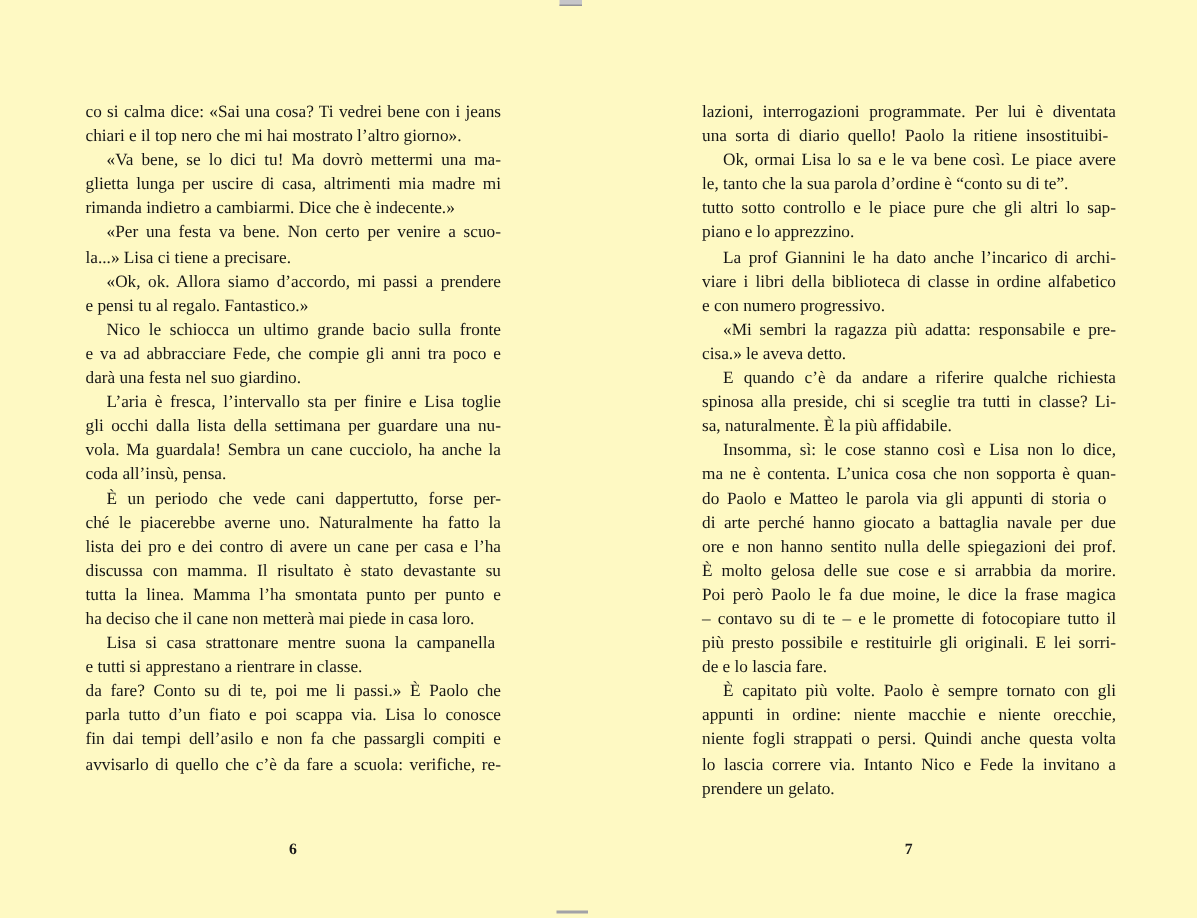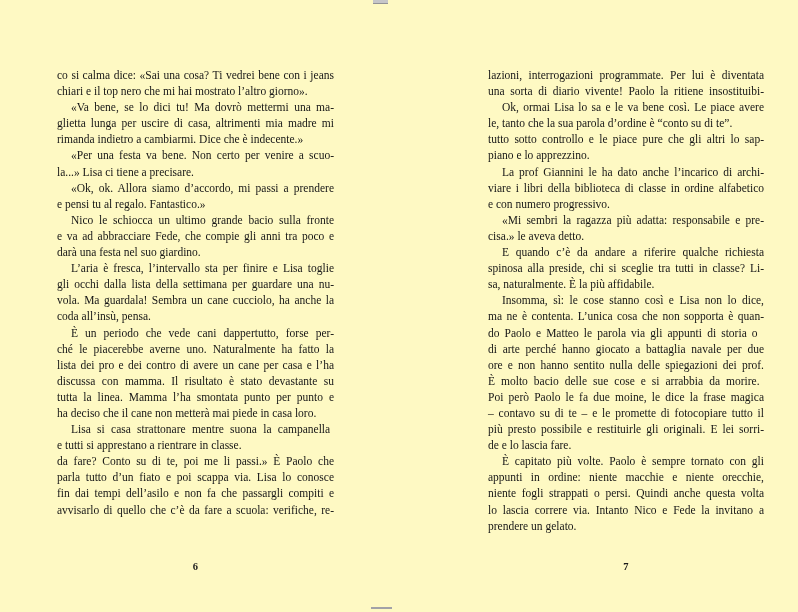--- a/index.html
+++ b/index.html
@@ -35,21 +35,21 @@
     height: 2px;
     background: #a2a2a7;
   }
   .page {
     position: absolute;
     top: 0;
     height: 612px;
     background: transparent;
   }
   .page.left  { left: 57px;  width: 277px; }
-  .page.right { left: 488px; width: 276px; }
+  .page.right { left: 468px; width: 276px; }
   .text-block {
     position: absolute;
     top: 67px;
     left: 0;
     right: 0;
   }
   .line {
     font-size: 11.5px;
     height: 16.1px;
     line-height: 16.1px;
@@ -110,39 +110,39 @@
         <div class="line"><span class="fit" style="word-spacing: 2.82187px;">parla tutto d’un fiato e poi scappa via. Lisa lo conosce</span></div>
         <div class="line"><span class="fit" style="word-spacing: 2.42813px;">fin dai tempi dell’asilo e non fa che passargli compiti e</span></div>
         <div class="line"><span class="fit" style="word-spacing: 1.55px;">avvisarlo di quello che c’è da fare a scuola: verifiche, re-</span></div>
       </div>
     <div class="page-number">6</div>
   </section>
 
   <section class="page right">
     <div class="text-block">
         <div class="line"><span class="fit" style="word-spacing: 3.52865px;">lazioni, interrogazioni programmate. Per lui è diventata</span></div>
-        <div class="line"><span class="fit" style="word-spacing: 2.7207px;">una sorta di diario vivente! Paolo la ritiene insostituibi-</span></div>
+        <div class="line"><span class="fit" style="word-spacing: 2.7207px;">una sorta di diario quello! Paolo la ritiene insostituibi-</span></div>
         <div class="line indent"><span class="fit" style="word-spacing: 1.39714px;">Ok, ormai Lisa lo sa e le va bene così. Le piace avere</span></div>
         <div class="line para-end"><span class="fit">le, tanto che la sua parola d’ordine è “conto su di te”.</span></div>
         <div class="line"><span class="fit" style="word-spacing: 2.41619px;">tutto sotto controllo e le piace pure che gli altri lo sap-</span></div>
         <div class="line para-end"><span class="fit">piano e lo apprezzino.</span></div>
         <div class="line indent"><span class="fit" style="word-spacing: 2.11111px;">La prof Giannini le ha dato anche l’incarico di archi-</span></div>
         <div class="line"><span class="fit" style="word-spacing: 1.89062px;">viare i libri della biblioteca di classe in ordine alfabetico</span></div>
         <div class="line para-end"><span class="fit">e con numero progressivo.</span></div>
         <div class="line indent"><span class="fit" style="word-spacing: 2.33398px;">«Mi sembri la ragazza più adatta: responsabile e pre-</span></div>
         <div class="line para-end"><span class="fit">cisa.» le aveva detto.</span></div>
         <div class="line indent"><span class="fit" style="word-spacing: 3.85547px;">E quando c’è da andare a riferire qualche richiesta</span></div>
         <div class="line"><span class="fit" style="word-spacing: 2.02031px;">spinosa alla preside, chi si sceglie tra tutti in classe? Li-</span></div>
         <div class="line para-end"><span class="fit">sa, naturalmente. È la più affidabile.</span></div>
         <div class="line indent"><span class="fit" style="word-spacing: 2.62969px;">Insomma, sì: le cose stanno così e Lisa non lo dice,</span></div>
         <div class="line"><span class="fit" style="word-spacing: 1.61719px;">ma ne è contenta. L’unica cosa che non sopporta è quan-</span></div>
         <div class="line"><span class="fit" style="word-spacing: 2.24006px;">do Paolo e Matteo le parola via gli appunti di storia o</span></div>
         <div class="line"><span class="fit" style="word-spacing: 2.81597px;">di arte perché hanno giocato a battaglia navale per due</span></div>
         <div class="line"><span class="fit" style="word-spacing: 2.27951px;">ore e non hanno sentito nulla delle spiegazioni dei prof.</span></div>
-        <div class="line"><span class="fit" style="word-spacing: 3.10625px;">È molto bacio delle sue cose e si arrabbia da morire.</span></div>
+        <div class="line"><span class="fit" style="word-spacing: 3.10625px;">È molto gelosa delle sue cose e si arrabbia da morire.</span></div>
         <div class="line"><span class="fit" style="word-spacing: 2.33097px;">Poi però Paolo le fa due moine, le dice la frase magica</span></div>
         <div class="line"><span class="fit" style="word-spacing: 1.92188px;">– contavo su di te – e le promette di fotocopiare tutto il</span></div>
         <div class="line"><span class="fit" style="word-spacing: 2.20486px;">più presto possibile e restituirle gli originali. E lei sorri-</span></div>
         <div class="line para-end"><span class="fit">de e lo lascia fare.</span></div>
         <div class="line indent"><span class="fit" style="word-spacing: 2.92188px;">È capitato più volte. Paolo è sempre tornato con gli</span></div>
         <div class="line"><span class="fit" style="word-spacing: 5.48884px;">appunti in ordine: niente macchie e niente orecchie,</span></div>
         <div class="line"><span class="fit" style="word-spacing: 2.68359px;">niente fogli strappati o persi. Quindi anche questa volta</span></div>
         <div class="line"><span class="fit" style="word-spacing: 2.91562px;">lo lascia correre via. Intanto Nico e Fede la invitano a</span></div>
         <div class="line para-end"><span class="fit">prendere un gelato.</span></div>
       </div>

